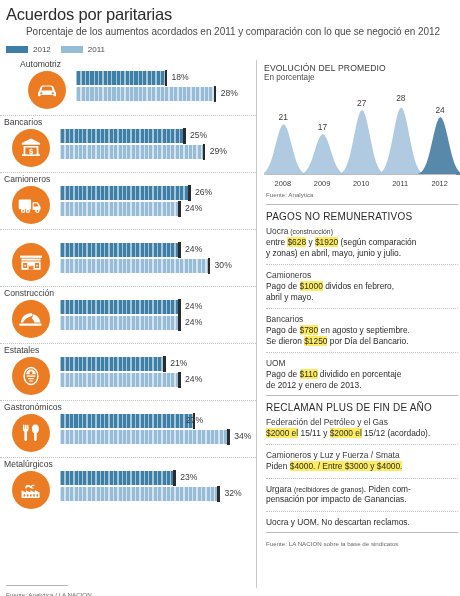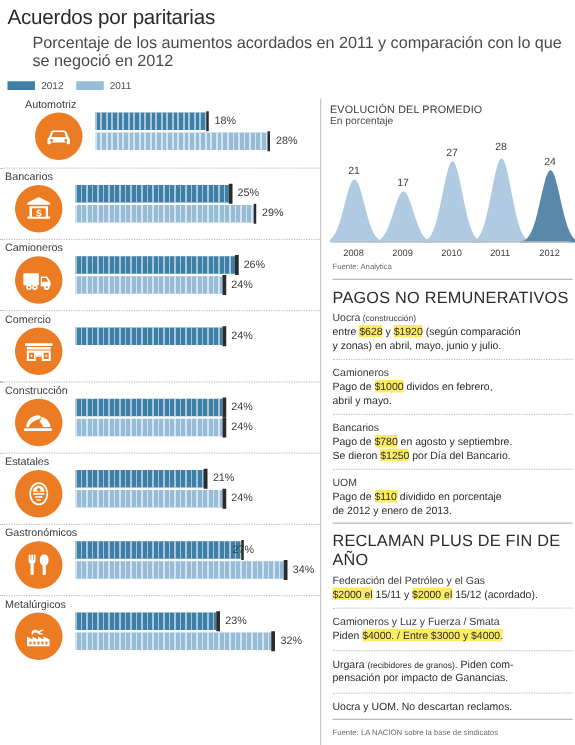--- a/index.html
+++ b/index.html
@@ -7,21 +7,21 @@
     width:460px; height:596px;
     background:#ffffff;
     font-family:"Liberation Sans", sans-serif;
     color:#3b3b3b;
     overflow:hidden;
     position:relative;
   }
   
   #header { padding:5px 0 0 6px; }
   #title { font-size:16.5px; font-weight:400; color:#2b2b2b; letter-spacing:-0.2px; }
-  #subtitle { font-size:13px; color:#4b4b4b; margin-top:2px; letter-spacing:-0.05px;padding-left:20px; }
+  #subtitle { font-size:10px; color:#4b4b4b; margin-top:2px; letter-spacing:-0.05px;padding-left:20px; }
   #legend { display:flex; align-items:center; gap:10px; margin:8px 0 4px 6px; }
   .lg { display:flex; align-items:center; gap:5px; }
   .lg .sw { width:22px; height:7px; display:block; }
   .lg .lb { font-size:8px; color:#4b4b4b; }
 
   
   #body { display:flex; height:546px; }
   #left { width:256px; position:relative; }
   #divider { width:1px; background:#c9c9c9; margin-top:2px; height:528px; }
   #right { width:203px; padding-left:7px; position:relative; }
@@ -92,21 +92,21 @@
 
   .src { font-size:6.2px; color:#6a6a6a; padding:3px 0 4px 2px; }
   .rule { height:1px; background:#b9b9b9; margin:2px 2px 4px 2px; }
   .dotrule { border-top:1px dotted #c2c2c2; margin:4px 2px 4px 2px; }
 
   .block { padding:1px 2px 2px 2px; }
   .blabel { font-size:8.4px; color:#3b3b3b; margin-bottom:1px; }
   .blabel .paren { font-size:6.8px; }
   .btext { font-size:8.4px; color:#2b2b2b; line-height:1.26; }
   .hl { background:#fdec62; }
-  .sechead { font-size:13px; color:#2b2b2b; letter-spacing:0.2px; padding:2px 2px 3px 2px; }
+  .sechead { font-size:10px; color:#2b2b2b; letter-spacing:0.2px; padding:2px 2px 3px 2px; }
 </style>
 </head>
 <body>
 
 <div id="header">
   <div id="title">Acuerdos por paritarias</div>
   <div id="subtitle">Porcentaje de los aumentos acordados en 2011 y comparación con lo que se negoció en 2012</div>
 </div>
 <div id="legend">
   <div class="lg">
@@ -186,37 +186,41 @@
               <div class="bval" style="left: 134.92px;">26%</div>
             </div>
             <div class="barrow">
               <div class="bar b2011" style="width: 118.08px;"></div>
               <div class="tick" style="left: 118.08px;"></div>
               <div class="bval" style="left: 125.08px;">24%</div>
             </div>
           </div>
         </div>
         <div class="cat">
-          <div class="cat-label">Comercio</div>
           <div class="icon-wrap">
             <svg width="28" height="26" viewBox="0 0 28 26">
               <path fill="#fff" d="M3 6.6h22v2.2H3z"></path>
               <path fill="#fff" d="M4.4 9.6h19.2v1.9H4.4z"></path>
               <path fill="#fff" d="M4.4 12.4h19.2v8.4H4.4z"></path>
               <path fill="#ec7c23" d="M6.2 14.1h4v5H6.2zM18 14.1h4v5h-4zM11.6 16.4h4.8v4.4h-4.8z"></path>
               <circle fill="#fff" cx="8.2" cy="16.6" r="0.9"></circle>
               <circle fill="#fff" cx="20" cy="16.6" r="0.9"></circle>
               <path fill="#fff" d="M11.6 16.4h4.8v.9h-4.8z"></path>
             </svg>
           </div>
           <div class="bars">
             <div class="barrow">
               <div class="bar b2012" style="width: 118.08px;"></div>
               <div class="tick" style="left: 118.08px;"></div>
               <div class="bval" style="left: 125.08px;">24%</div>
+            </div>
+            <div class="barrow">
+              <div class="bar b2011" style="width: 147.6px;"></div>
+              <div class="tick" style="left: 147.6px;"></div>
+              <div class="bval" style="left: 154.6px;">30%</div>
             </div>
           </div>
         </div>
         <div class="cat">
           <div class="cat-label">Construcción</div>
           <div class="icon-wrap">
             <svg width="28" height="26" viewBox="0 0 28 26">
               <path fill="#fff" d="M4 16.6c0-5.1 4.3-9.4 9.8-9.4 1 0 1.8.7 1.8 1.6 0 .7-.5 1.3-1.2 1.5C10 11.3 7.1 13.6 6.1 16.6H4z"></path>
               <path fill="#fff" d="M3.2 17.6h20.4c.6 0 1 .5 1 1.1s-.5 1.1-1 1.1H3.2c-.6 0-1-.5-1-1.1s.4-1.1 1-1.1z"></path>
               <path fill="#fff" d="M16.2 8.3c4 .9 6.9 4.2 7.3 8.3h-6.2c-.3-1.8-1.3-3.4-2.7-4.5.9-.8 1.4-1.8 1.6-3.8z"></path>

